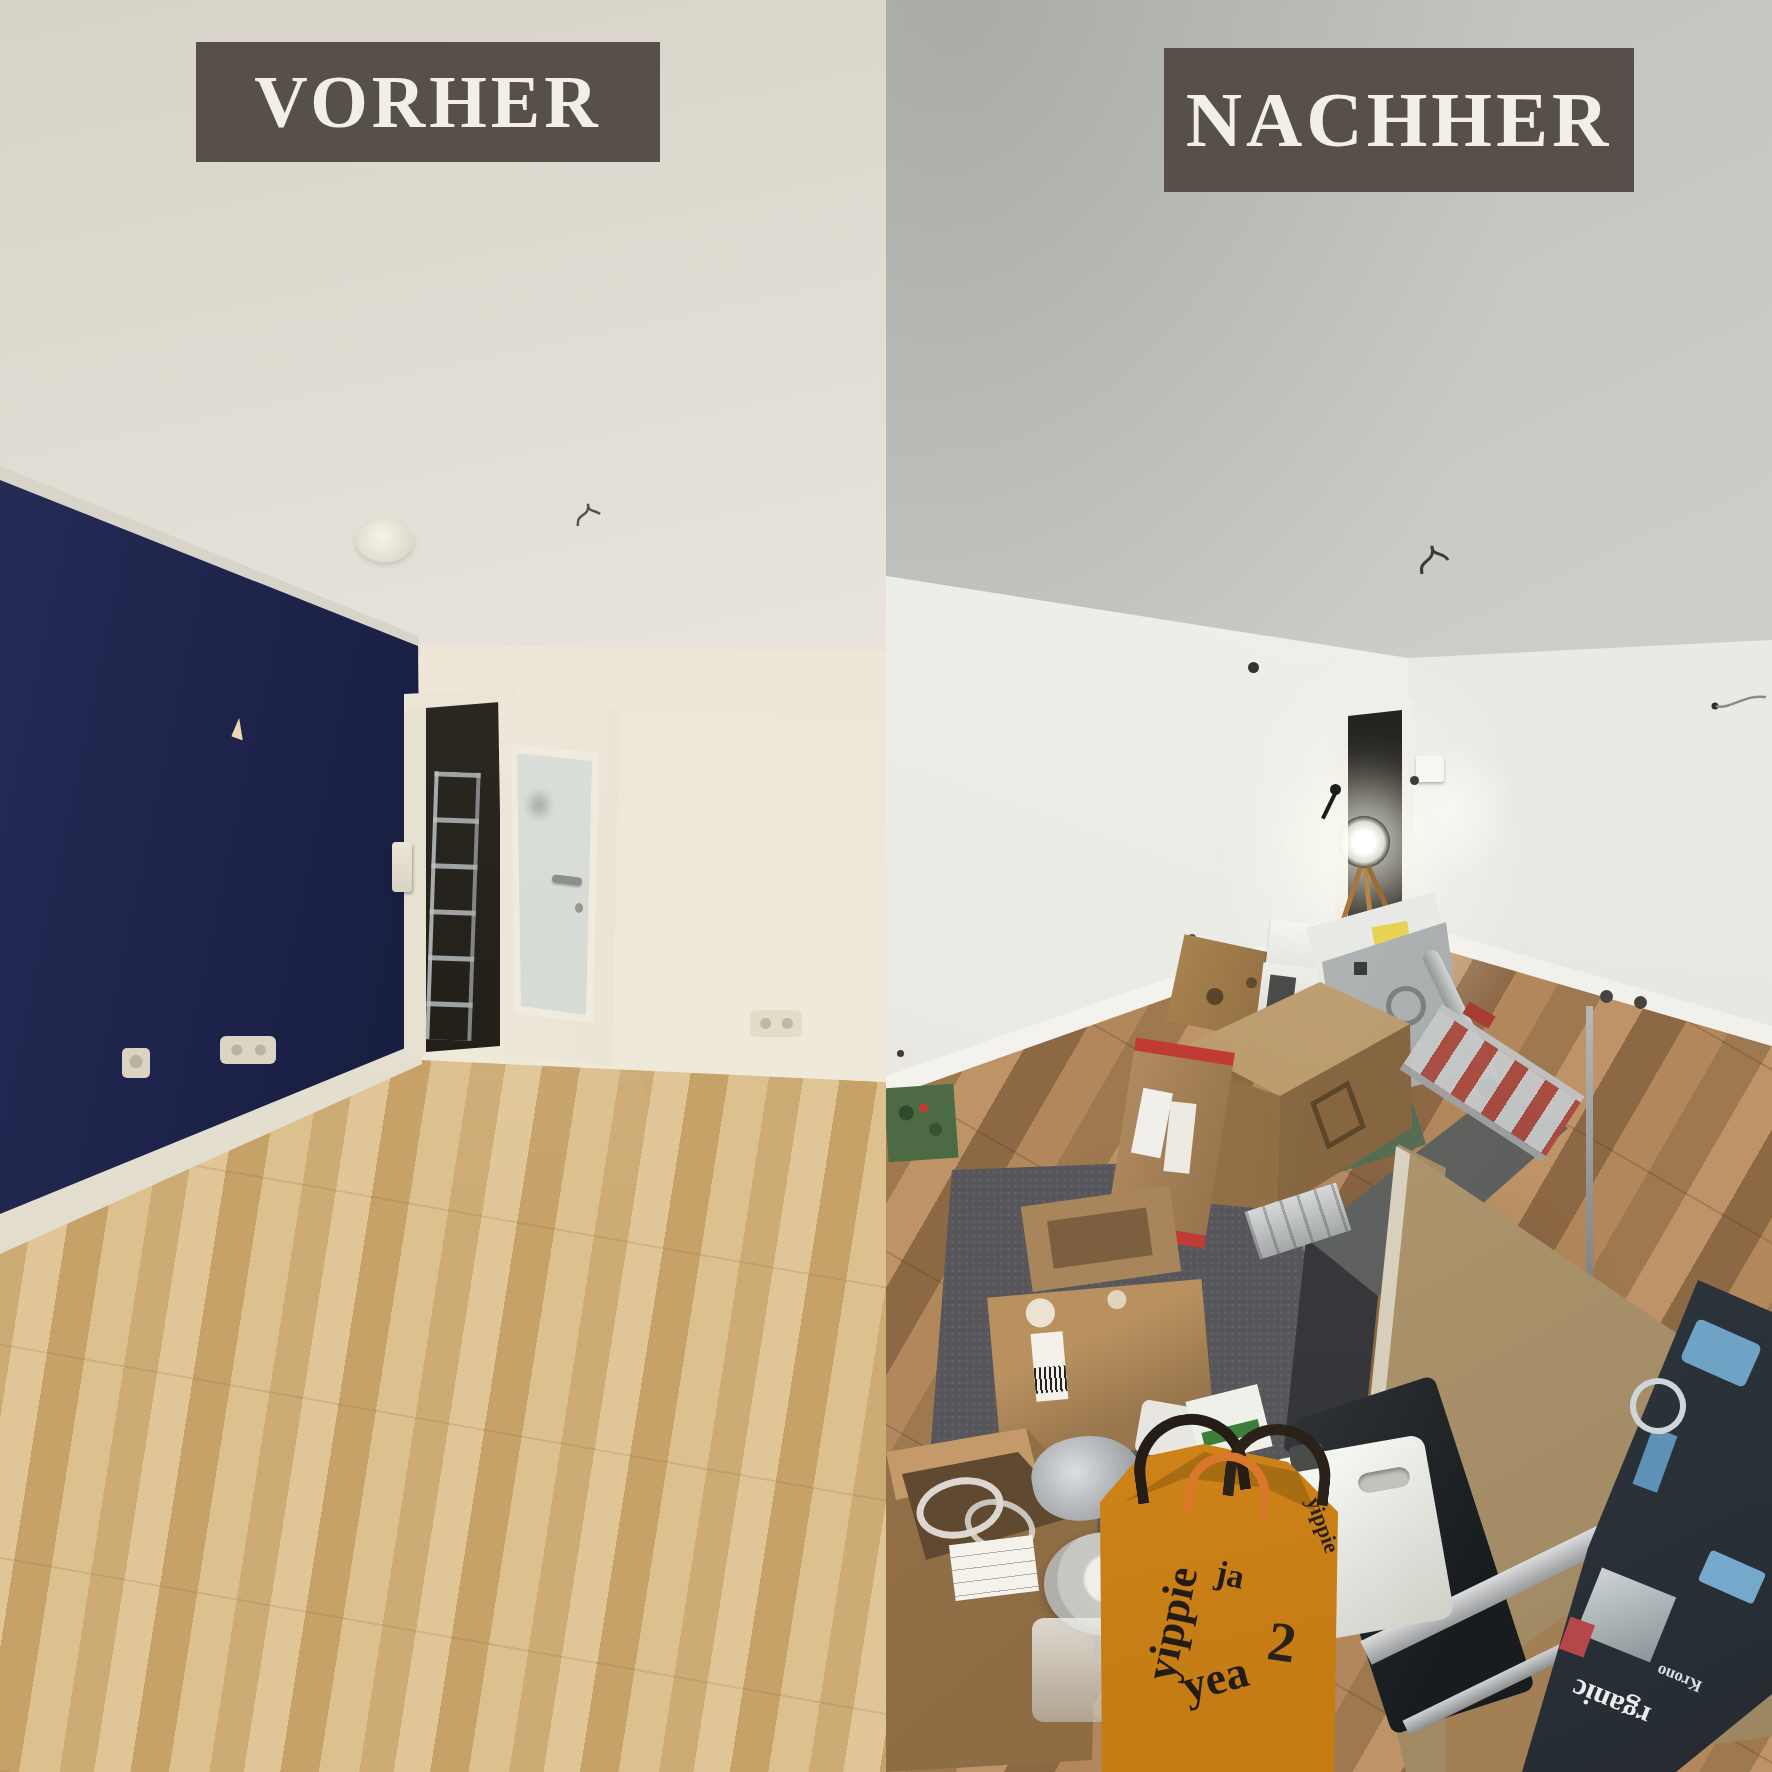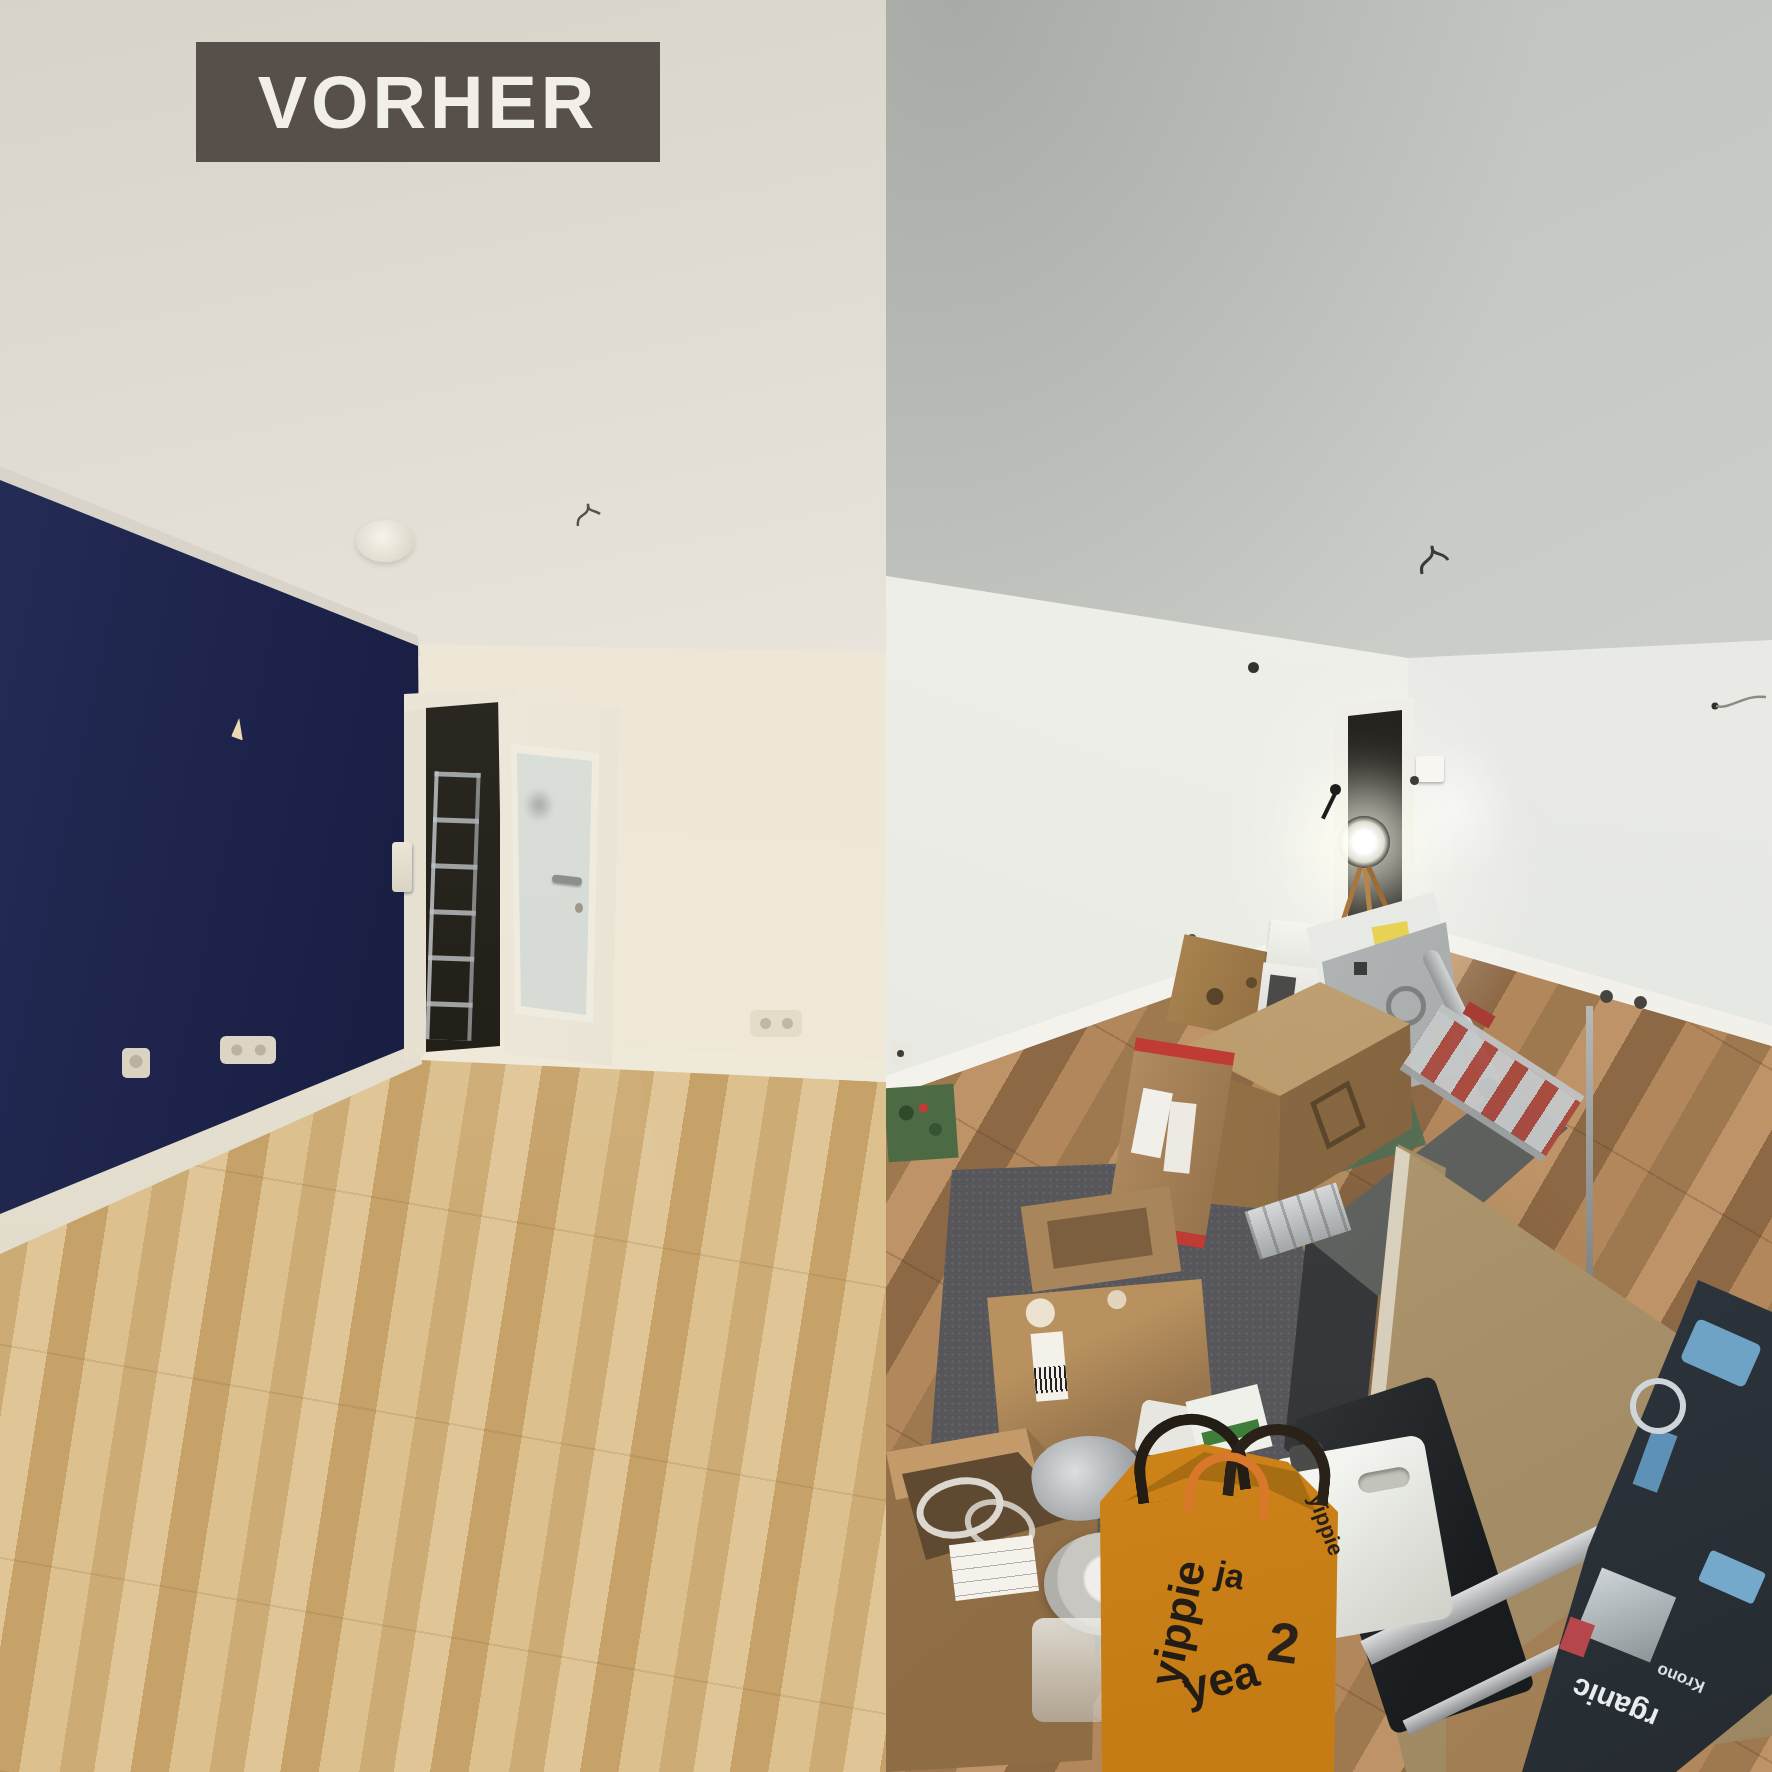--- a/index.html
+++ b/index.html
@@ -1,16 +1,16 @@
 <!DOCTYPE html>
 <html><head>
 <meta charset="utf-8">
 <style>
   html,body{margin:0;padding:0;background:#ccc;}
-  .canvas{position:relative;width:1772px;height:1772px;overflow:hidden;font-family:Liberation Sans, sans-serif;}
+  .canvas{position:relative;width:1772px;height:1772px;overflow:hidden;font-family:Liberation Serif, serif;}
   .panel{position:absolute;top:0;width:886px;height:1772px;overflow:hidden;}
   .left{left:0;background:#e7e3da;}
   .right{left:886px;background:#cdd0ca;}
   .a{position:absolute;}
   .cp{position:absolute;left:0;top:0;width:886px;height:1772px;}
   .photo-label{position:absolute;display:flex;align-items:center;justify-content:center;
     background:#57504a;color:#f2efe8;font-weight:bold;letter-spacing:4px;}
   .L-label{left:196px;top:42px;width:464px;height:120px;font-size:74px;}
   .R-label{left:278px;top:48px;width:470px;height:144px;font-size:78px;}
 
@@ -385,14 +385,17 @@
     <div class="cp R-bagtop"></div>
     <div class="a R-bagh1"></div>
     <div class="a R-bagh2"></div>
     <div class="a R-bagh3"></div>
     <span class="bagword R-bw0">yippie</span>
     <span class="bagword R-bw0b">yippie</span>
     <span class="bagword R-bw1">ja</span>
     <span class="bagword R-bw2">yea</span>
     <span class="bagword R-bw3">2</span>
 
+    <div class="photo-label R-label">
+      <span>NACHHER</span>
+    </div>
   </section>
 </div>
 
 </body></html>

